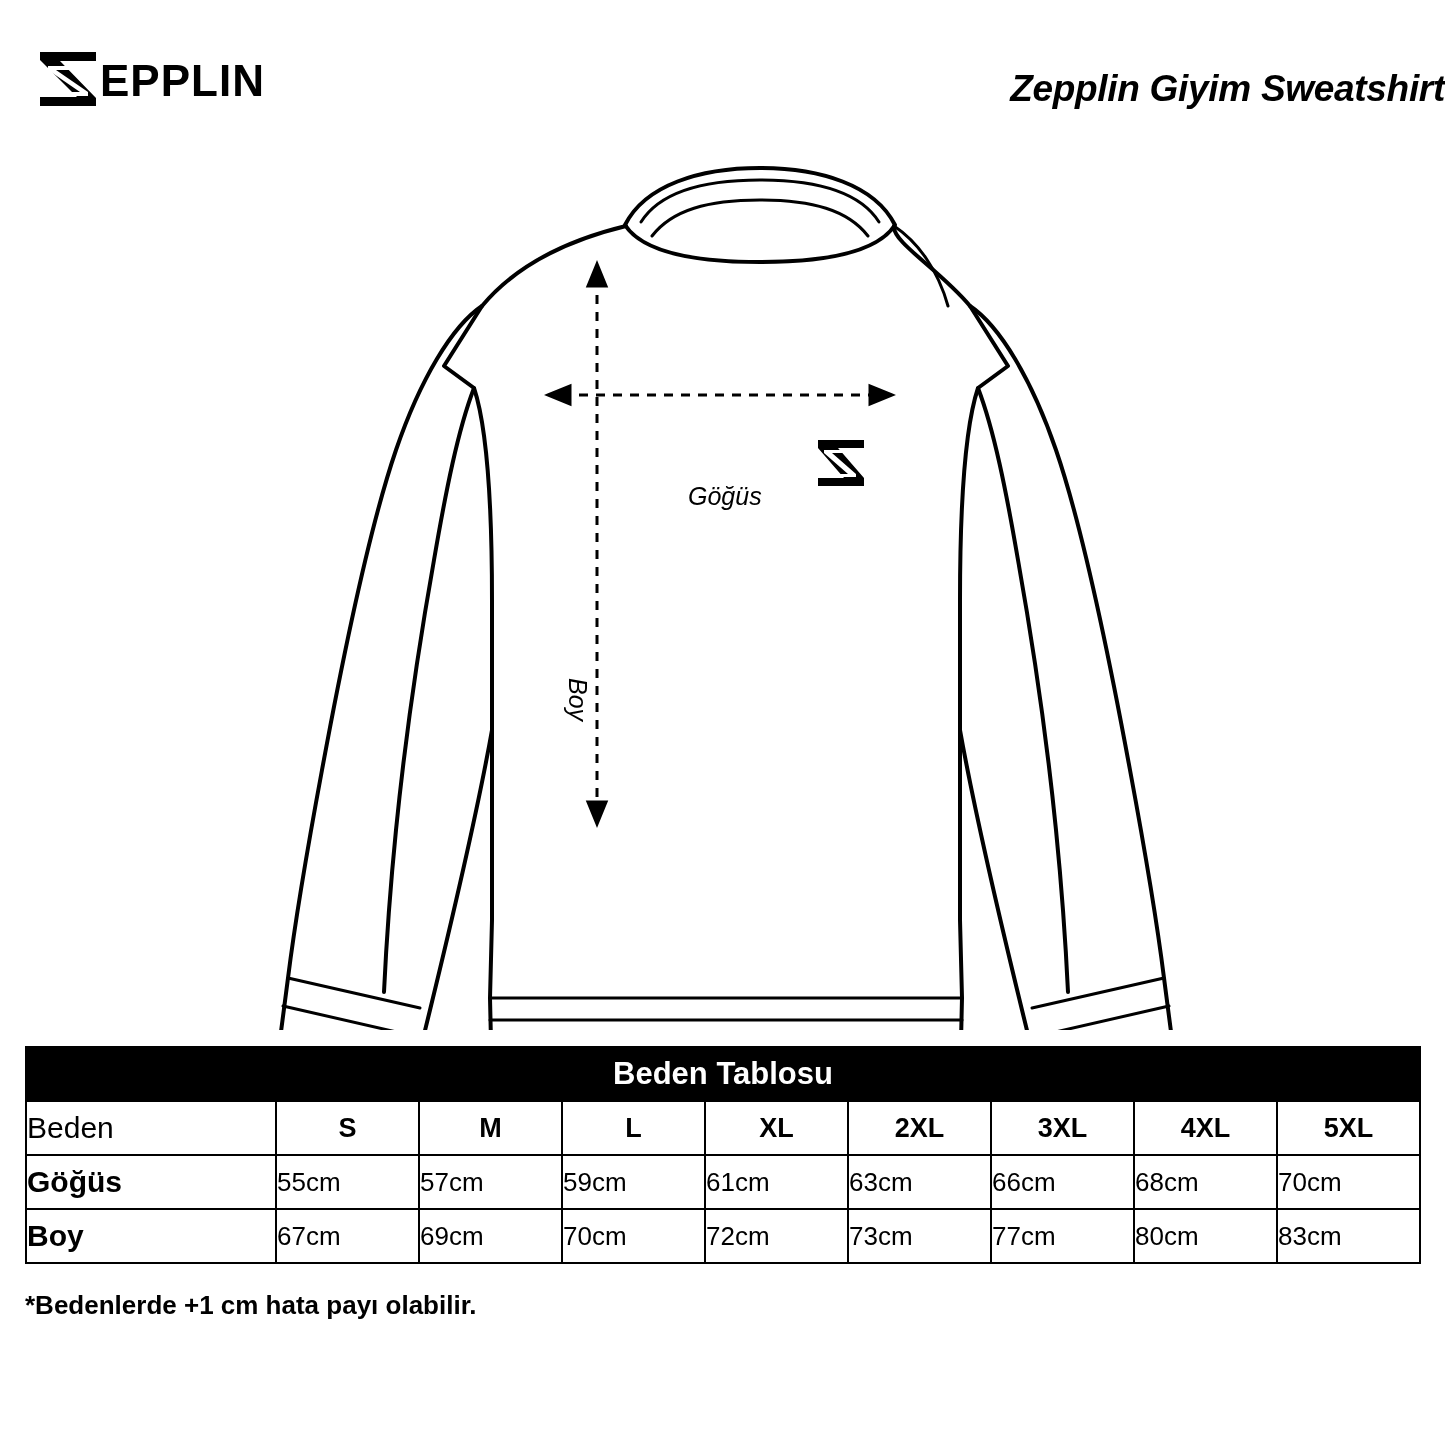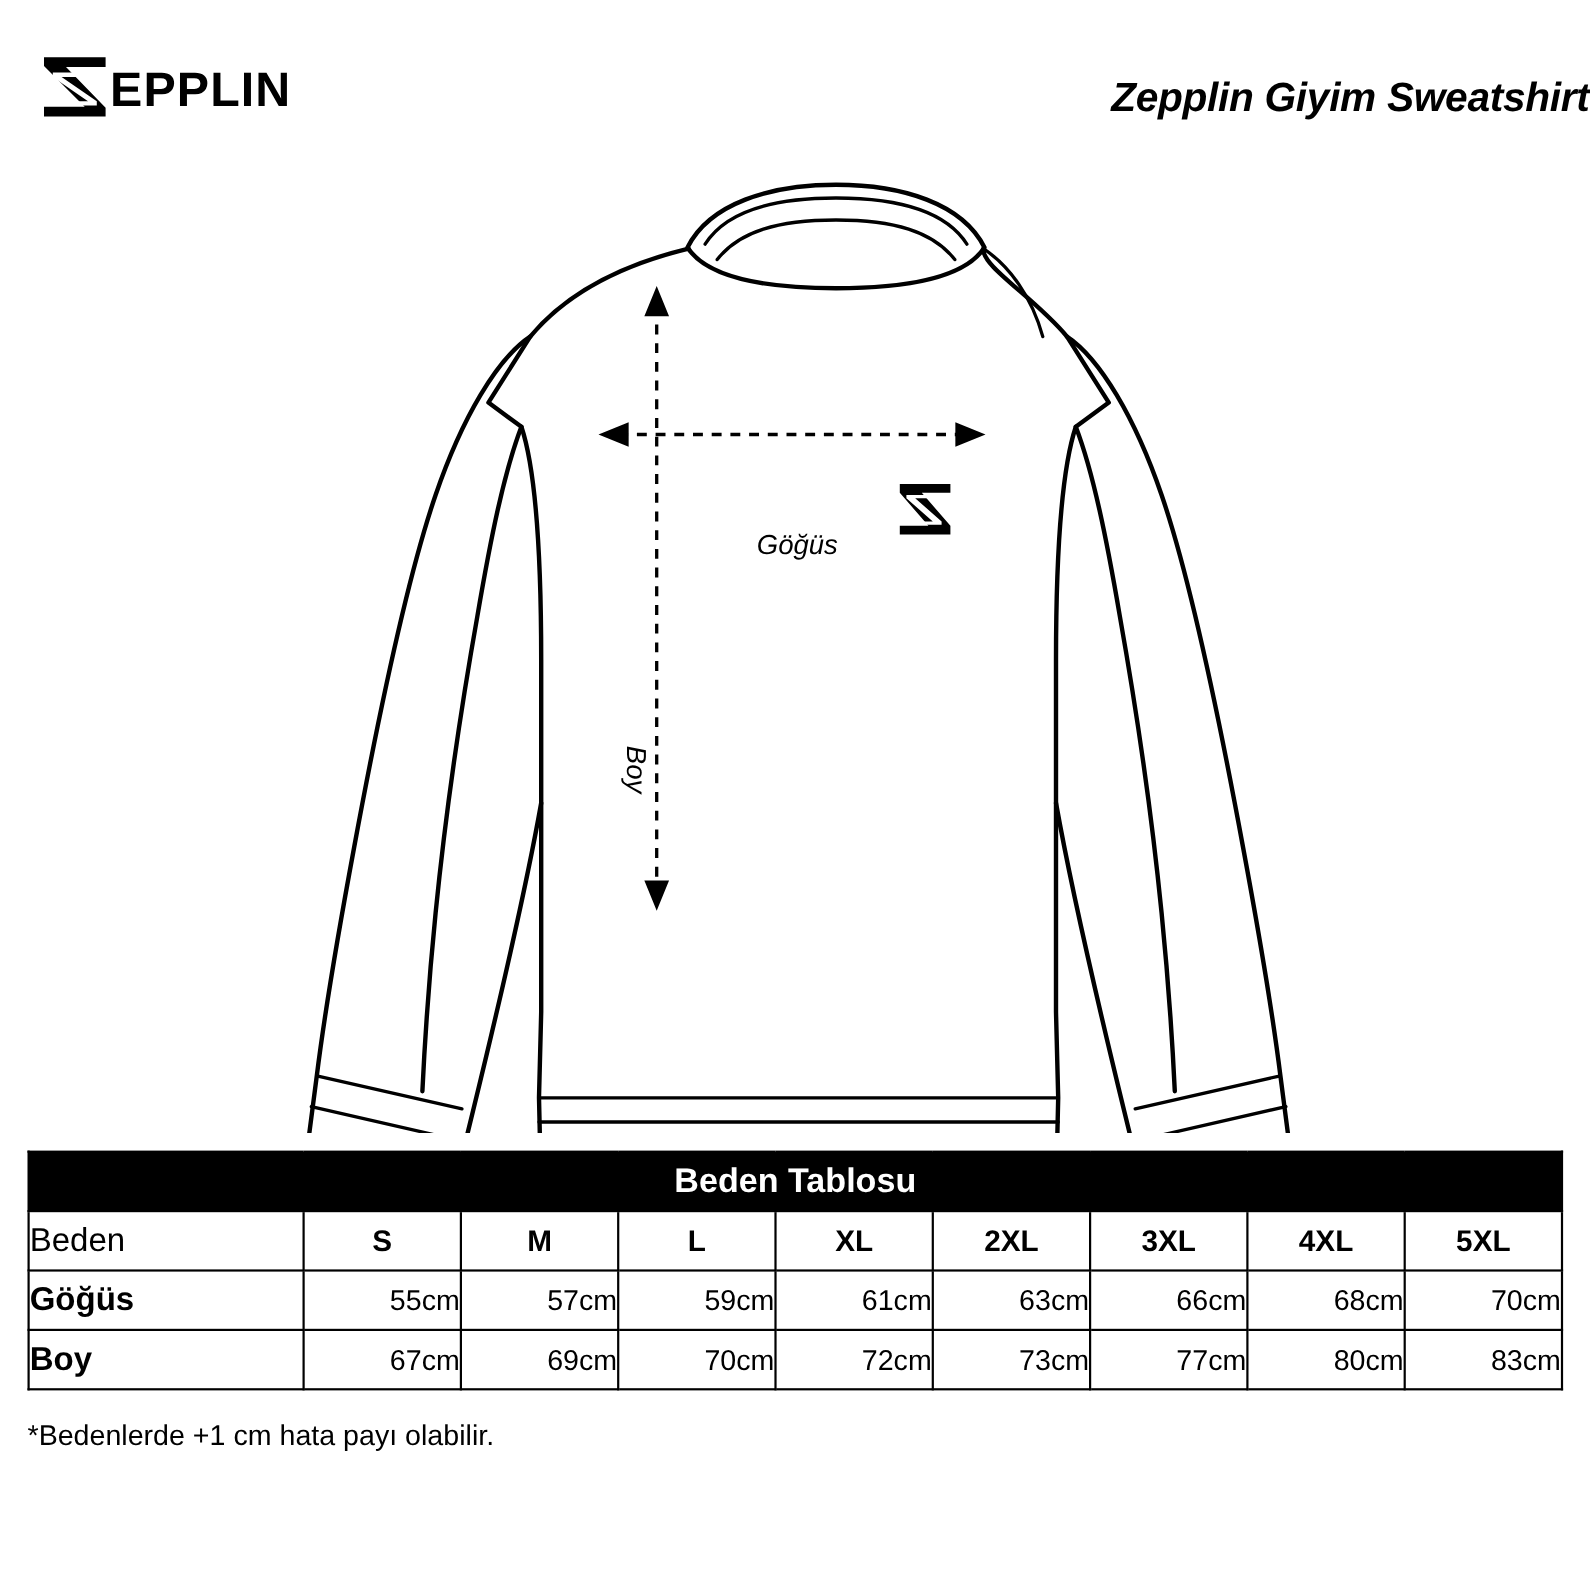--- a/index.html
+++ b/index.html
@@ -115,29 +115,29 @@
   }
   .row-label {
     font-size: 30px;
     font-weight: 700;
     padding-left: 16px;
     text-align: left;
   }
   .cell-val {
     font-size: 26px;
     font-weight: 400;
-    text-align: right;
+    text-align: left;
     padding-left: 14px;
   }
   .footnote {
     position: absolute;
     left: 25px;
     top: 1290px;
     font-size: 26px;
-    font-weight: 400;
+    font-weight: 700;
   }
 </style>
 </head>
 <body>
 
 <div class="header">
 
   <div class="brand-logo">
     <svg width="240" height="62" viewBox="0 0 240 62" xmlns="http://www.w3.org/2000/svg">
 

